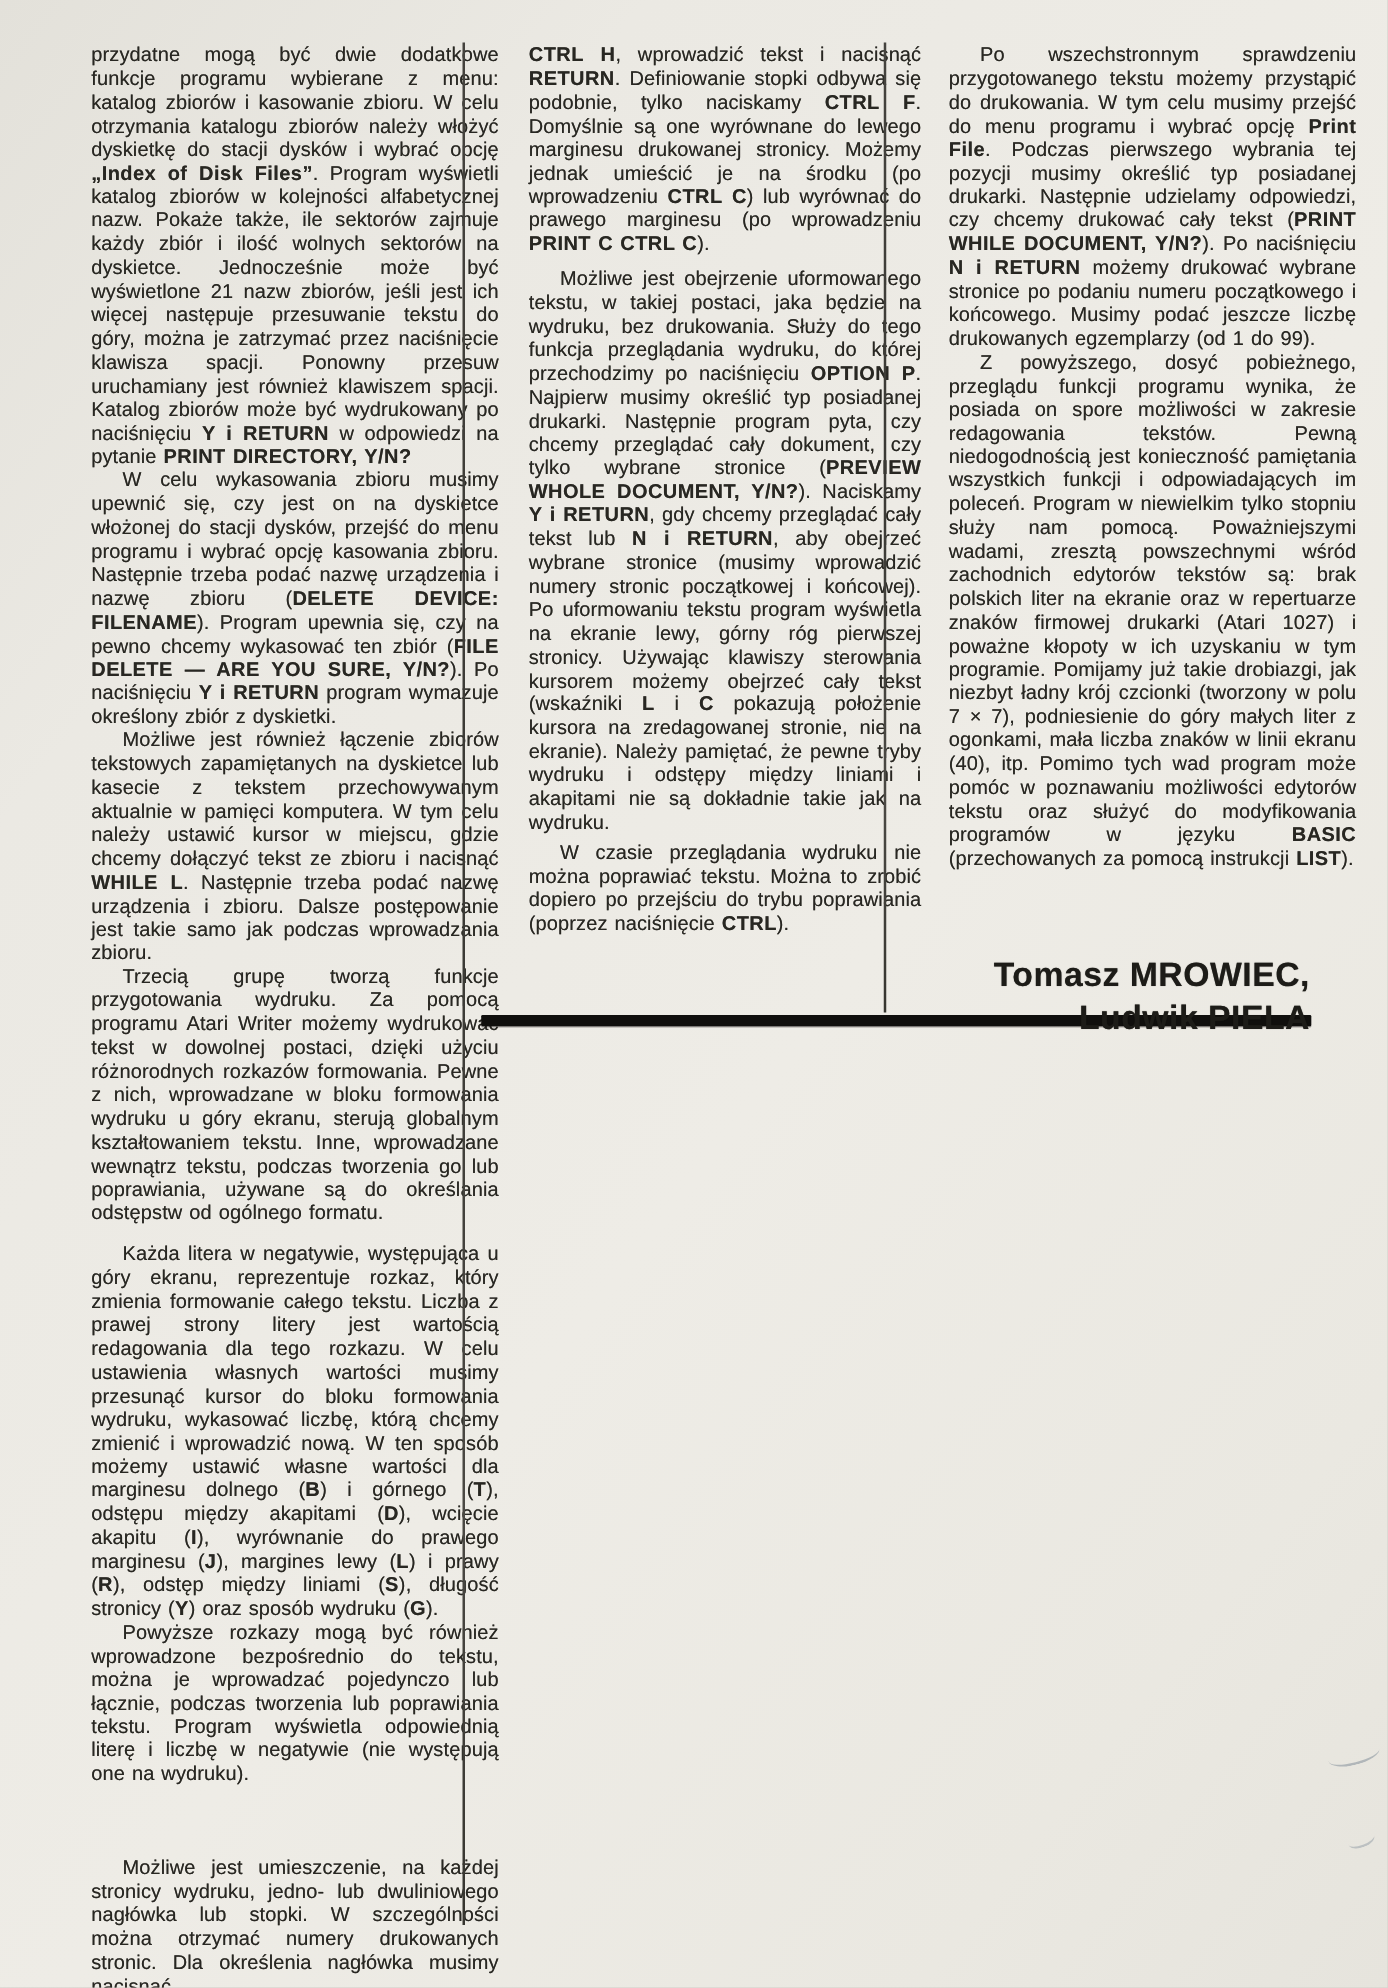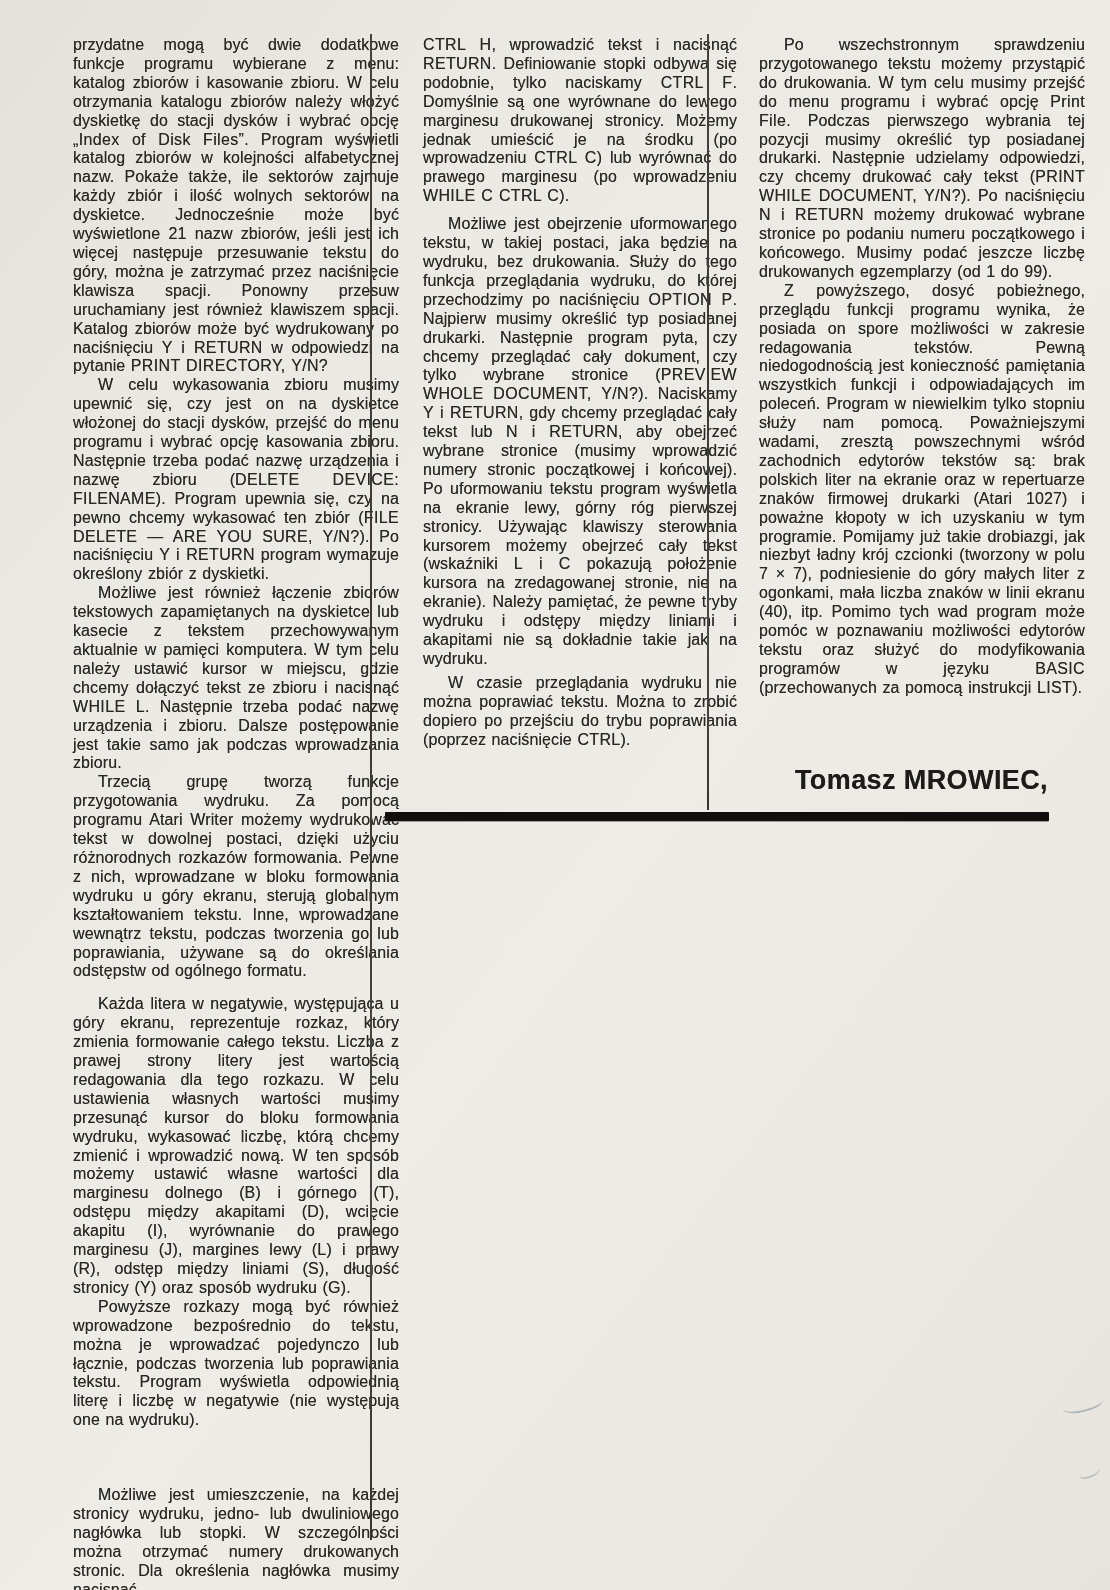--- a/index.html
+++ b/index.html
@@ -19,21 +19,21 @@
     color:#282722;
     font-size:16px; line-height:18.9px;
     text-align:justify;
     letter-spacing:0.1px;
     word-spacing:1px;
     text-shadow:0 0 0.5px rgba(40,39,34,0.65);
     margin-left:37px;
   }
   .col p { margin:0; }
   .col p.indent { text-indent:25px; }
-  .col b { font-weight:400; letter-spacing:0.35px; }
+  .col b { font-weight:700; letter-spacing:0.35px; }
   .col1 { left:36px;  width:326px; }
   .col2 { left:386px; width:314px; }
   .col3 { left:722px; width:326px; }
 
   
   .vrule {
     position:absolute; width:2px;
     background:linear-gradient(180deg, #45433e 0%, #3a3934 45%, #4b4944 78%, #36352f 100%);
   }
   .vrule1 { left:370px; top:34px; height:1506px; }
@@ -71,28 +71,29 @@
       <p>przydatne mogą być dwie dodatkowe funkcje programu wybierane z menu: katalog zbiorów i kasowanie zbioru. W celu otrzymania katalogu zbiorów należy włożyć dyskietkę do stacji dysków i wybrać opcję <b>„Index of Disk Files”</b>. Program wyświetli katalog zbiorów w kolejności alfabetycznej nazw. Pokaże także, ile sektorów zajmuje każdy zbiór i ilość wolnych sektorów na dyskietce. Jednocześnie może być wyświetlone 21 nazw zbiorów, jeśli jest ich więcej następuje przesuwanie tekstu do góry, można je zatrzymać przez naciśnięcie klawisza spacji. Ponowny przesuw uruchamiany jest również klawiszem spacji. Katalog zbiorów może być wydrukowany po naciśnięciu <b>Y i RETURN</b> w odpowiedzi na pytanie <b>PRINT DIRECTORY, Y/N?</b></p>
       <p class="indent">W celu wykasowania zbioru musimy upewnić się, czy jest on na dyskietce włożonej do stacji dysków, przejść do menu programu i wybrać opcję kasowania zbioru. Następnie trzeba podać nazwę urządzenia i nazwę zbioru (<b>DELETE DEVICE: FILENAME</b>). Program upewnia się, czy na pewno chcemy wykasować ten zbiór (<b>FILE DELETE — ARE YOU SURE, Y/N?</b>). Po naciśnięciu <b>Y i RETURN</b> program wymazuje określony zbiór z dyskietki.</p>
       <p class="indent">Możliwe jest również łączenie zbiorów tekstowych zapamiętanych na dyskietce lub kasecie z tekstem przechowywanym aktualnie w pamięci komputera. W tym celu należy ustawić kursor w miejscu, gdzie chcemy dołączyć tekst ze zbioru i nacisnąć <b>WHILE L</b>. Następnie trzeba podać nazwę urządzenia i zbioru. Dalsze postępowanie jest takie samo jak podczas wprowadzania zbioru.</p>
       <p class="indent">Trzecią grupę tworzą funkcje przygotowania wydruku. Za pomocą programu Atari Writer możemy wydrukować tekst w dowolnej postaci, dzięki użyciu różnorodnych rozkazów formowania. Pewne z nich, wprowadzane w bloku formowania wydruku u góry ekranu, sterują globalnym kształtowaniem tekstu. Inne, wprowadzane wewnątrz tekstu, podczas tworzenia go lub poprawiania, używane są do określania odstępstw od ogólnego formatu.</p>
       <p class="indent" style="margin-top: 14px;">Każda litera w negatywie, występująca u góry ekranu, reprezentuje rozkaz, który zmienia formowanie całego tekstu. Liczba z prawej strony litery jest wartością redagowania dla tego rozkazu. W celu ustawienia własnych wartości musimy przesunąć kursor do bloku formowania wydruku, wykasować liczbę, którą chcemy zmienić i wprowadzić nową. W ten sposób możemy ustawić własne wartości dla marginesu dolnego (<b>B</b>) i górnego (<b>T</b>), odstępu między akapitami (<b>D</b>), wcięcie akapitu (<b>I</b>), wyrównanie do prawego marginesu (<b>J</b>), margines lewy (<b>L</b>) i prawy (<b>R</b>), odstęp między liniami (<b>S</b>), długość stronicy (<b>Y</b>) oraz sposób wydruku (<b>G</b>).</p>
       <p class="indent">Powyższe rozkazy mogą być również wprowadzone bezpośrednio do tekstu, można je wprowadzać pojedynczo lub łącznie, podczas tworzenia lub poprawiania tekstu. Program wyświetla odpowiednią literę i liczbę w negatywie (nie występują one na wydruku).</p>
       <p class="indent" style="margin-top: 56px;">Możliwe jest umieszczenie, na każdej stronicy wydruku, jedno- lub dwuliniowego nagłówka lub stopki. W szczególności można otrzymać numery drukowanych stronic. Dla określenia nagłówka musimy nacisnąć</p>
     </div>
   <div class="vrule vrule1"></div>
   <div class="col col2">
-      <p><b>CTRL H</b>, wprowadzić tekst i nacisnąć <b>RETURN</b>. Definiowanie stopki odbywa się podobnie, tylko naciskamy <b>CTRL F</b>. Domyślnie są one wyrównane do lewego marginesu drukowanej stronicy. Możemy jednak umieścić je na środku (po wprowadzeniu <b>CTRL C</b>) lub wyrównać do prawego marginesu (po wprowadzeniu <b>WHILE C CTRL C</b>).</p>
+      <p><b>CTRL H</b>, wprowadzić tekst i nacisnąć <b>RETURN</b>. Definiowanie stopki odbywa się podobnie, tylko naciskamy <b>CTRL F</b>. Domyślnie są one wyrównane do lewego marginesu drukowanej stronicy. Możemy jednak umieścić je na środku (po wprowadzeniu <b>CTRL C</b>) lub wyrównać do prawego marginesu (po wprowadzeniu <b>PRINT C CTRL C</b>).</p>
       <p class="indent" style="margin-top: 9px;">Możliwe jest obejrzenie uformowanego tekstu, w takiej postaci, jaka będzie na wydruku, bez drukowania. Służy do tego funkcja przeglądania wydruku, do której przechodzimy po naciśnięciu <b>OPTION P</b>. Najpierw musimy określić typ posiadanej drukarki. Następnie program pyta, czy chcemy przeglądać cały dokument, czy tylko wybrane stronice (<b>PREVIEW WHOLE DOCUMENT, Y/N?</b>). Naciskamy <b>Y i RETURN</b>, gdy chcemy przeglądać cały tekst lub <b>N i RETURN</b>, aby obejrzeć wybrane stronice (musimy wprowadzić numery stronic początkowej i końcowej). Po uformowaniu tekstu program wyświetla na ekranie lewy, górny róg pierwszej stronicy. Używając klawiszy sterowania kursorem możemy obejrzeć cały tekst (wskaźniki <b>L</b> i <b>C</b> pokazują położenie kursora na zredagowanej stronie, nie na ekranie). Należy pamiętać, że pewne tryby wydruku i odstępy między liniami i akapitami nie są dokładnie takie jak na wydruku.</p>
       <p class="indent" style="margin-top: 5px;">W czasie przeglądania wydruku nie można poprawiać tekstu. Można to zrobić dopiero po przejściu do trybu poprawiania (poprzez naciśnięcie <b>CTRL</b>).</p>
     </div>
   <div class="vrule vrule2"></div>
   <div class="col col3">
       <p class="indent">Po wszechstronnym sprawdzeniu przygotowanego tekstu możemy przystąpić do drukowania. W tym celu musimy przejść do menu programu i wybrać opcję <b>Print File</b>. Podczas pierwszego wybrania tej pozycji musimy określić typ posiadanej drukarki. Następnie udzielamy odpowiedzi, czy chcemy drukować cały tekst (<b>PRINT WHILE DOCUMENT, Y/N?</b>). Po naciśnięciu <b>N i RETURN</b> możemy drukować wybrane stronice po podaniu numeru początkowego i końcowego. Musimy podać jeszcze liczbę drukowanych egzemplarzy (od 1 do 99).</p>
       <p class="indent">Z powyższego, dosyć pobieżnego, przeglądu funkcji programu wynika, że posiada on spore możliwości w zakresie redagowania tekstów. Pewną niedogodnością jest konieczność pamiętania wszystkich funkcji i odpowiadających im poleceń. Program w niewielkim tylko stopniu służy nam pomocą. Poważniejszymi wadami, zresztą powszechnymi wśród zachodnich edytorów tekstów są: brak polskich liter na ekranie oraz w repertuarze znaków firmowej drukarki (Atari 1027) i poważne kłopoty w ich uzyskaniu w tym programie. Pomijamy już takie drobiazgi, jak niezbyt ładny krój czcionki (tworzony w polu 7 × 7), podniesienie do góry małych liter z ogonkami, mała liczba znaków w linii ekranu (40), itp. Pomimo tych wad program może pomóc w poznawaniu możliwości edytorów tekstu oraz służyć do modyfikowania programów w języku <b>BASIC</b> (przechowanych za pomocą instrukcji <b>LIST</b>).</p>
     </div>
   <div class="black-bar"></div>
   <div class="author">
     <div class="author-line">Tomasz MROWIEC,</div>
+    <div class="author-line">Ludwik PIELA</div>
   </div>
   <div class="pen-mark pen-mark-1"></div>
   <div class="pen-mark pen-mark-2"></div>
 </div>
 
 </body></html>

